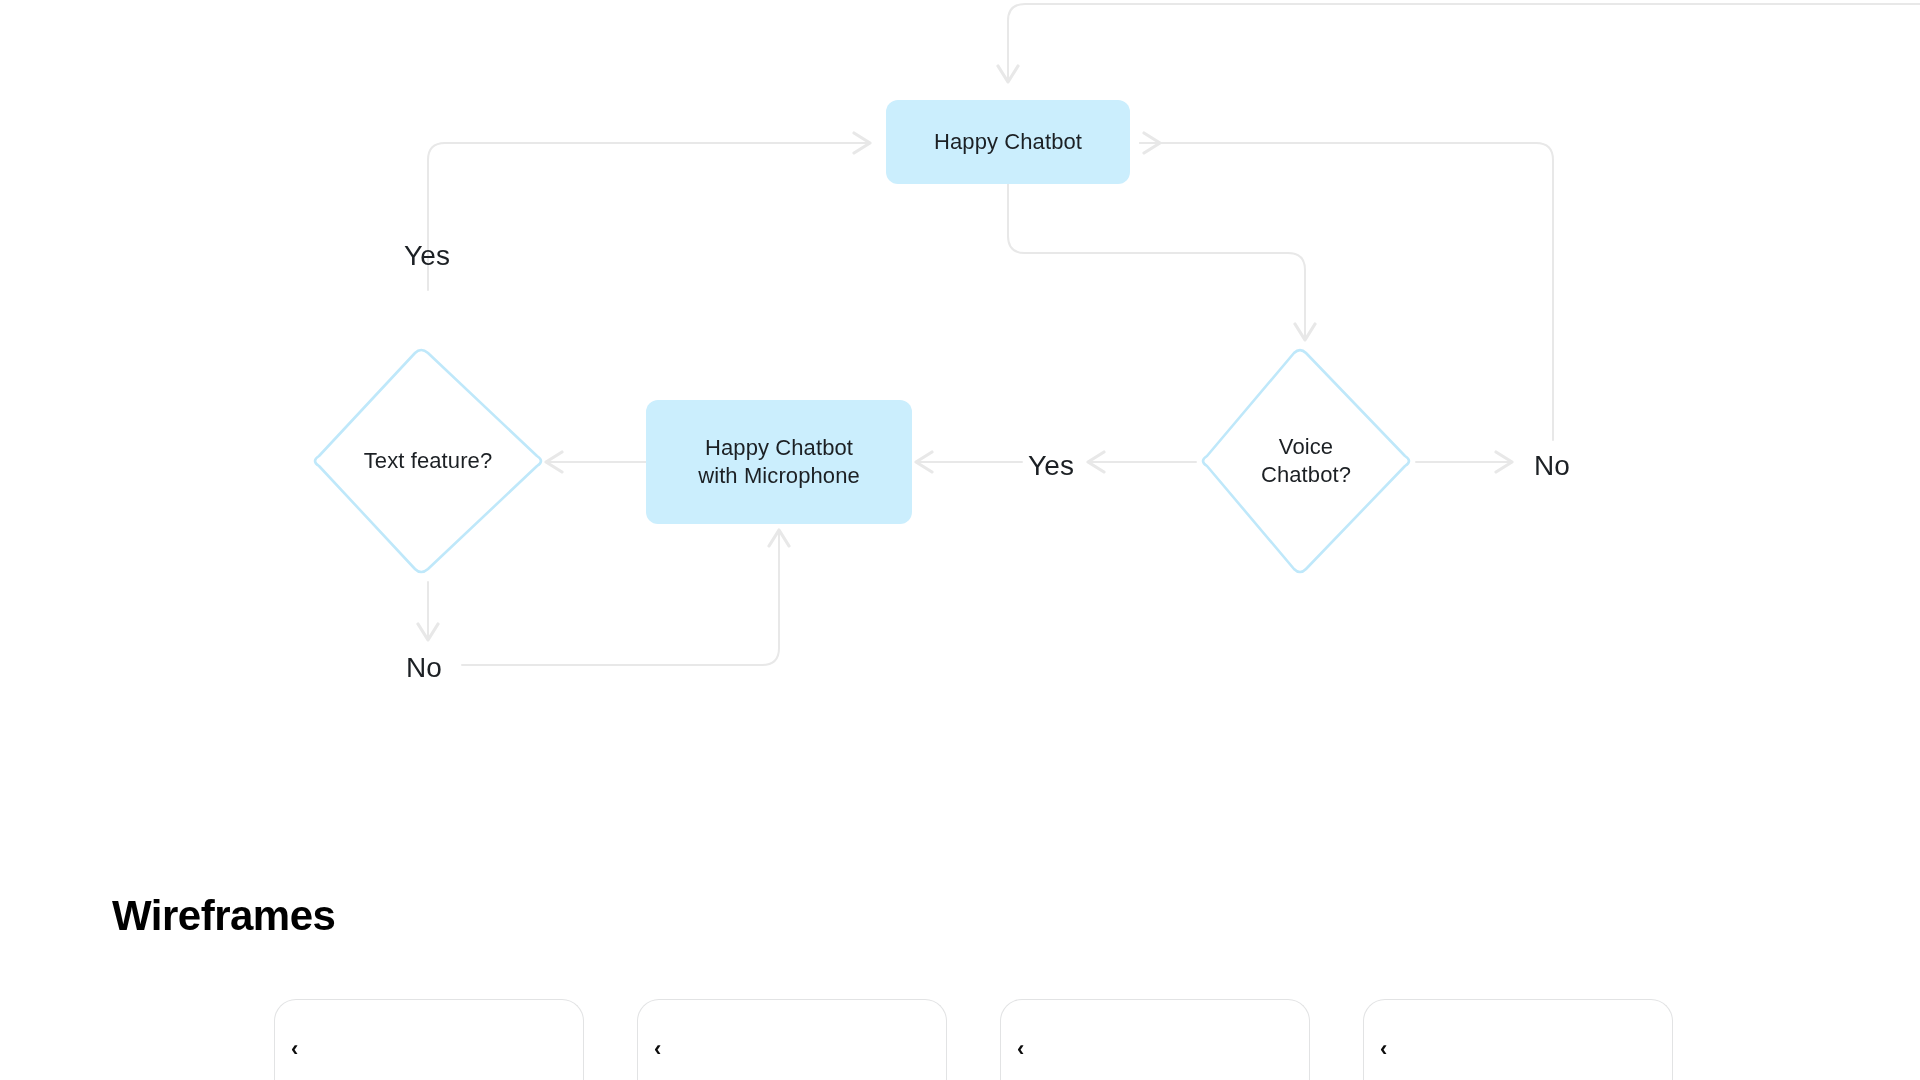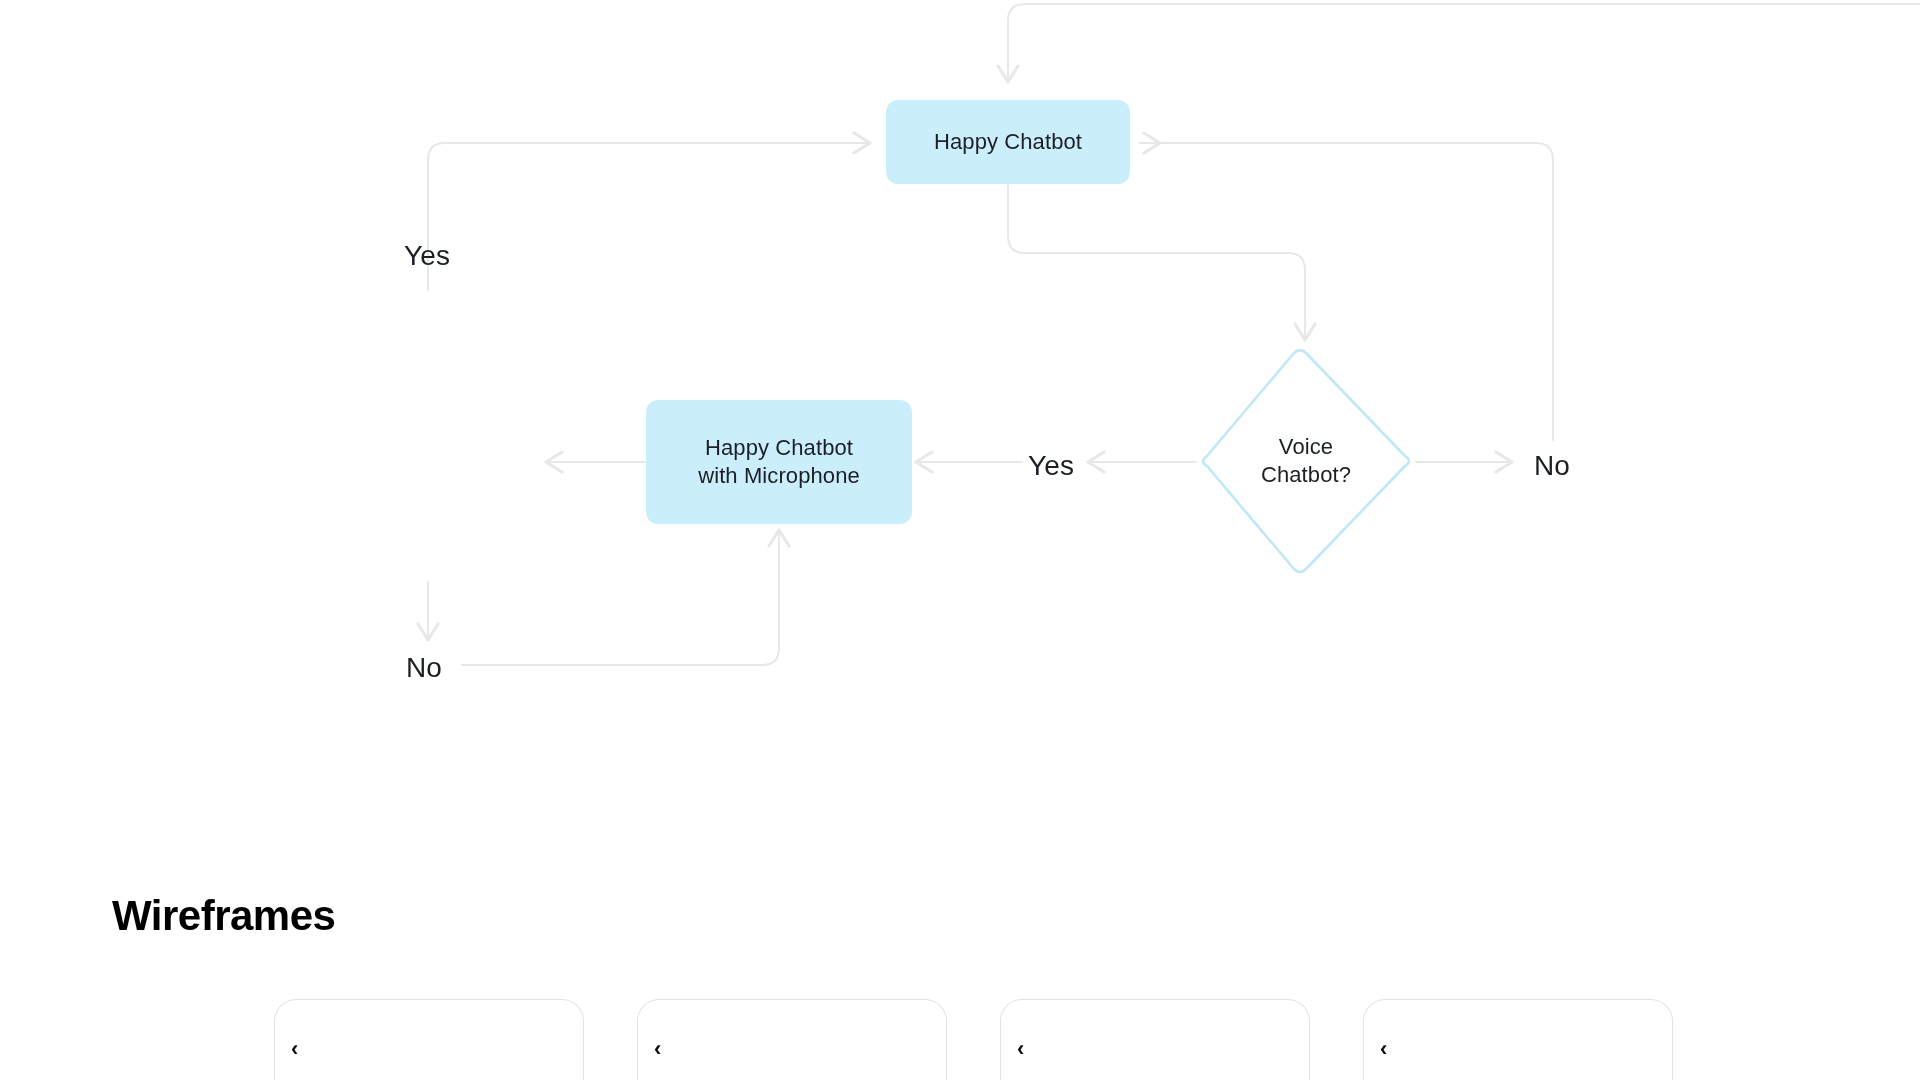--- a/index.html
+++ b/index.html
@@ -163,20 +163,26 @@
         <path d="M 428 582 L 428 640" marker-end="url(#arrow-r)"></path>
 
         <path d="M 462 665 L 762 665 Q 779 665 779 648 L 779 530" marker-end="url(#arrow-r)"></path>
       </g>
     </svg>
 
     <div class="node process-box" style="left:886px; top:100px; width:244px; height:84px;">
       <span>Happy Chatbot</span>
     </div>
 
+    <div class="decision" style="left:308px; top:348px; width:240px; height:226px;">
+      <svg class="diamond-svg" width="240" height="226" viewBox="0 0 240 226">
+        <path d="M 120 5 L 229 108 Q 237 113 229 118 L 120 221 Q 113 227 107 221 L 11 118 Q 3 113 11 108 L 107 5 Q 113 -1 120 5 Z" fill="#ffffff" stroke="#bfe8fa" stroke-width="2.6" stroke-linejoin="round"></path>
+      </svg>
+      <div class="decision-label">Text feature?</div>
+    </div>
 
     <div class="node process-box" style="left:646px; top:400px; width:266px; height:124px; flex-direction:column;">
       <span>Happy Chatbot</span>
       <span>with Microphone</span>
     </div>
 
     <div class="decision" style="left:1196px; top:348px; width:220px; height:226px;">
       <svg class="diamond-svg" width="220" height="226" viewBox="0 0 220 226">
         <path d="M 110 5 L 209 108 Q 217 113 209 118 L 110 221 Q 104 227 98 221 L 11 118 Q 3 113 11 108 L 98 5 Q 104 -1 110 5 Z" fill="#ffffff" stroke="#bfe8fa" stroke-width="2.6" stroke-linejoin="round"></path>
       </svg>

